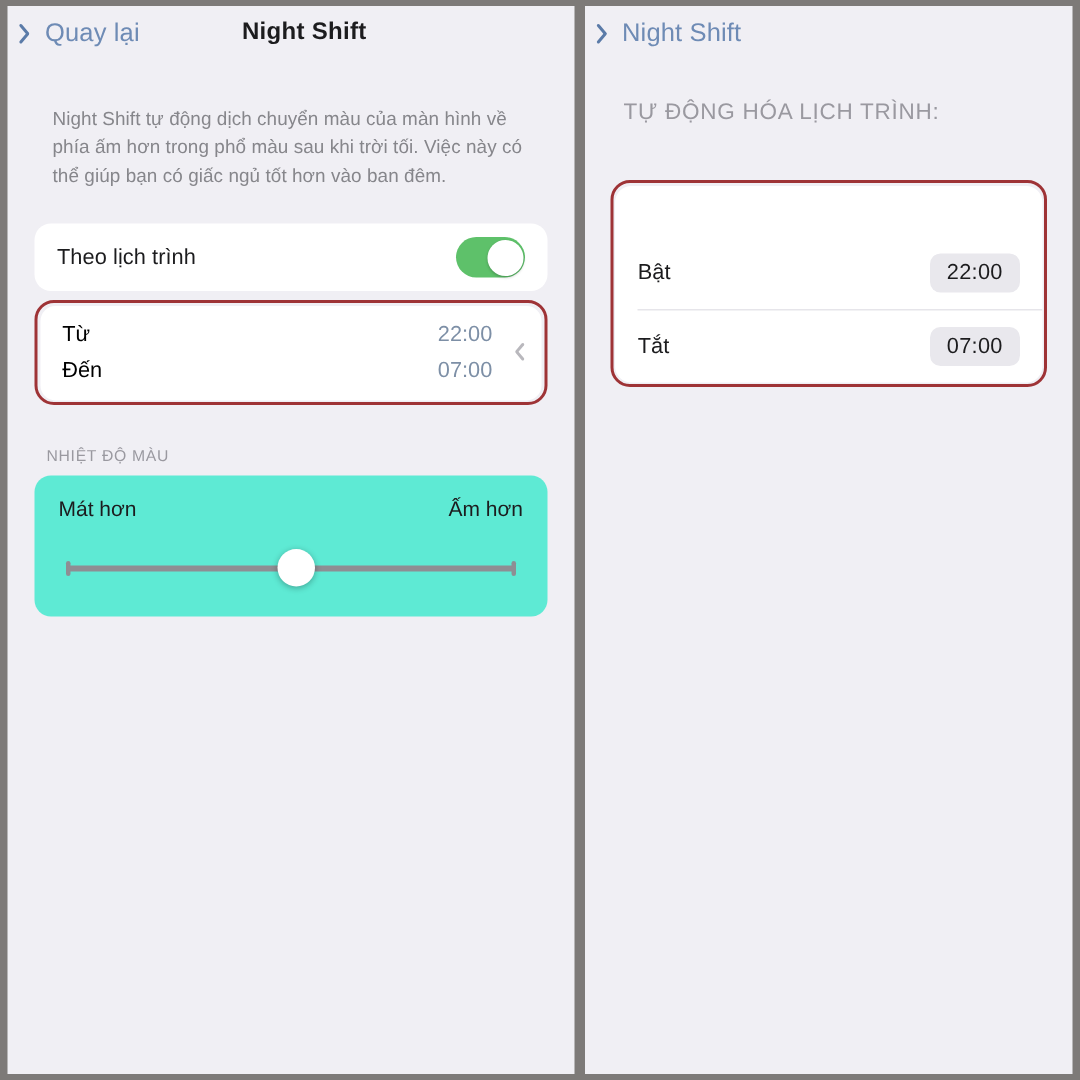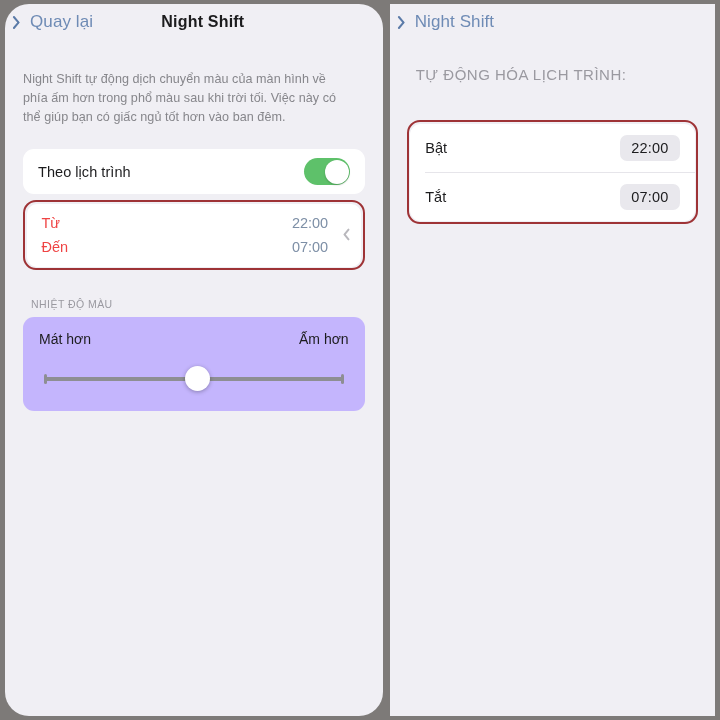--- a/index.html
+++ b/index.html
@@ -28,21 +28,20 @@
   .panel {
     position: relative;
     background: #f0eff4;       
     box-sizing: border-box;
     overflow: hidden;
   }
   .panel-left {
     width: 404px;
     height: 712px;
     margin: 4px 0 4px 5px;
-    border-radius: 24px;
   }
   .panel-divider {
     width: 7px;
     height: 720px;
     background: #7d7a78;
     flex: 0 0 auto;
   }
   .panel-right {
     width: 348px;
     height: 712px;
@@ -101,21 +100,21 @@
   .panel-left .nav-title { padding-left: 18px; }
   .panel-right .nav-title { padding-left: 42px; }
 
   
   .panel-body {
     padding: 0 18px;
   }
 
   
   .desc {
-    margin: 30px 0 0 0;
+    margin: 30px 0 0 12px;
     font-size: 12.6px;
     line-height: 19px;
     color: #86868b;
     letter-spacing: 0.05px;
     max-width: 318px;
   }
 
   
   .group-header {
     font-size: 10.5px;
@@ -199,21 +198,21 @@
   }
   .fromto-values {
     display: flex;
     flex-direction: column;
     gap: 3px;
     align-items: flex-end;
     margin-left: auto;
   }
   .ft-label {
     font-size: 14.5px;
-    color: #ef4444;
+    color: #000000;
     line-height: 21px;
   }
   .ft-value {
     font-size: 14.5px;
     color: #7d8fa6;
     line-height: 21px;
   }
   .chev-right {
     width: 9px;
     height: 16px;
@@ -229,21 +228,21 @@
     width: 1.9px;
     height: 8px;
     background: #b9b8bd;
     border-radius: 2px;
   }
   .chev-right::before { top: 0px; transform: rotate(40deg);  transform-origin: bottom center; }
   .chev-right::after  { top: 7px; transform: rotate(-40deg); transform-origin: top center; }
 
   
   .temp-card {
-    background: #c4b5fd;
+    background: #5eead4;
     border-radius: 11px;
     padding: 14px 16px 20px 16px;
     box-sizing: border-box;
   }
   .temp-labels {
     display: flex;
     justify-content: space-between;
     font-size: 14px;
     color: #1c1c1e;
     margin-bottom: 20px;
@@ -404,21 +403,21 @@
       </div>
     </div>
 
     <div class="panel-body">
 
       <div class="group-header-r">TỰ ĐỘNG HÓA LỊCH TRÌNH:</div>
 
 
       <div class="annot" style="margin-top:37px;">
         <div class="card">
-          <div class="row" style="min-height:48px;">
+          <div class="row" style="min-height:48px;margin-top:34px;">
             <span class="row-label">Bật</span>
             <span class="time-badge">22:00</span>
           </div>
           <div class="row-sep"></div>
           <div class="row" style="min-height:48px;">
             <span class="row-label">Tắt</span>
             <span class="time-badge">07:00</span>
           </div>
         </div>
       </div>

